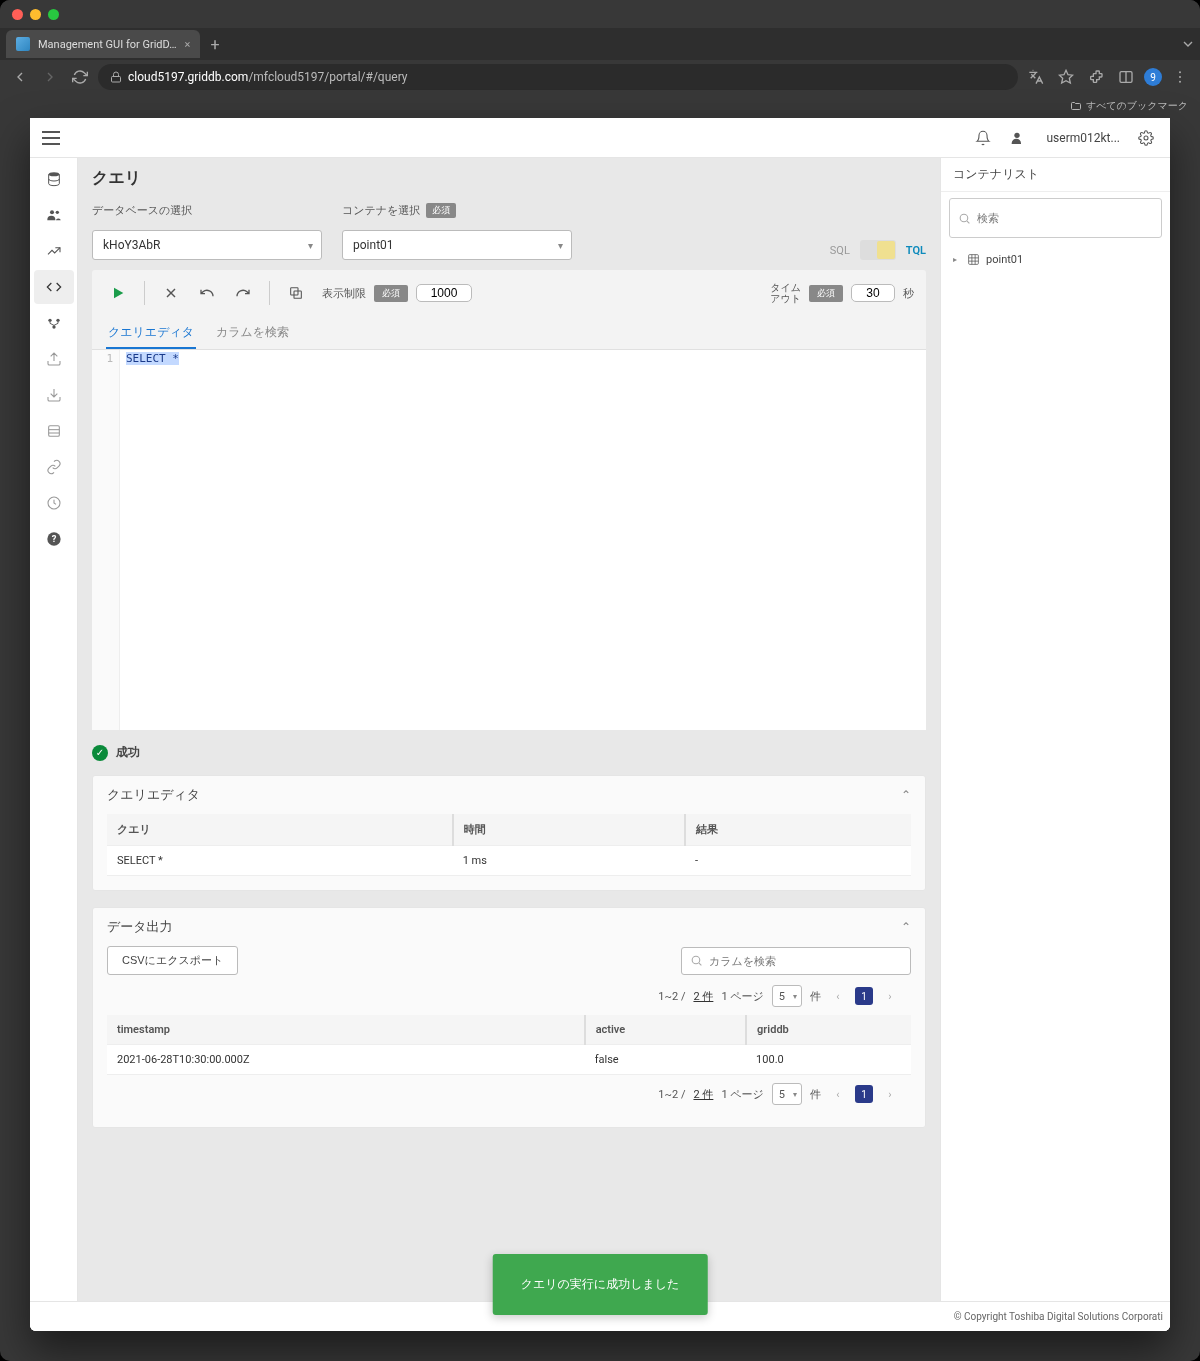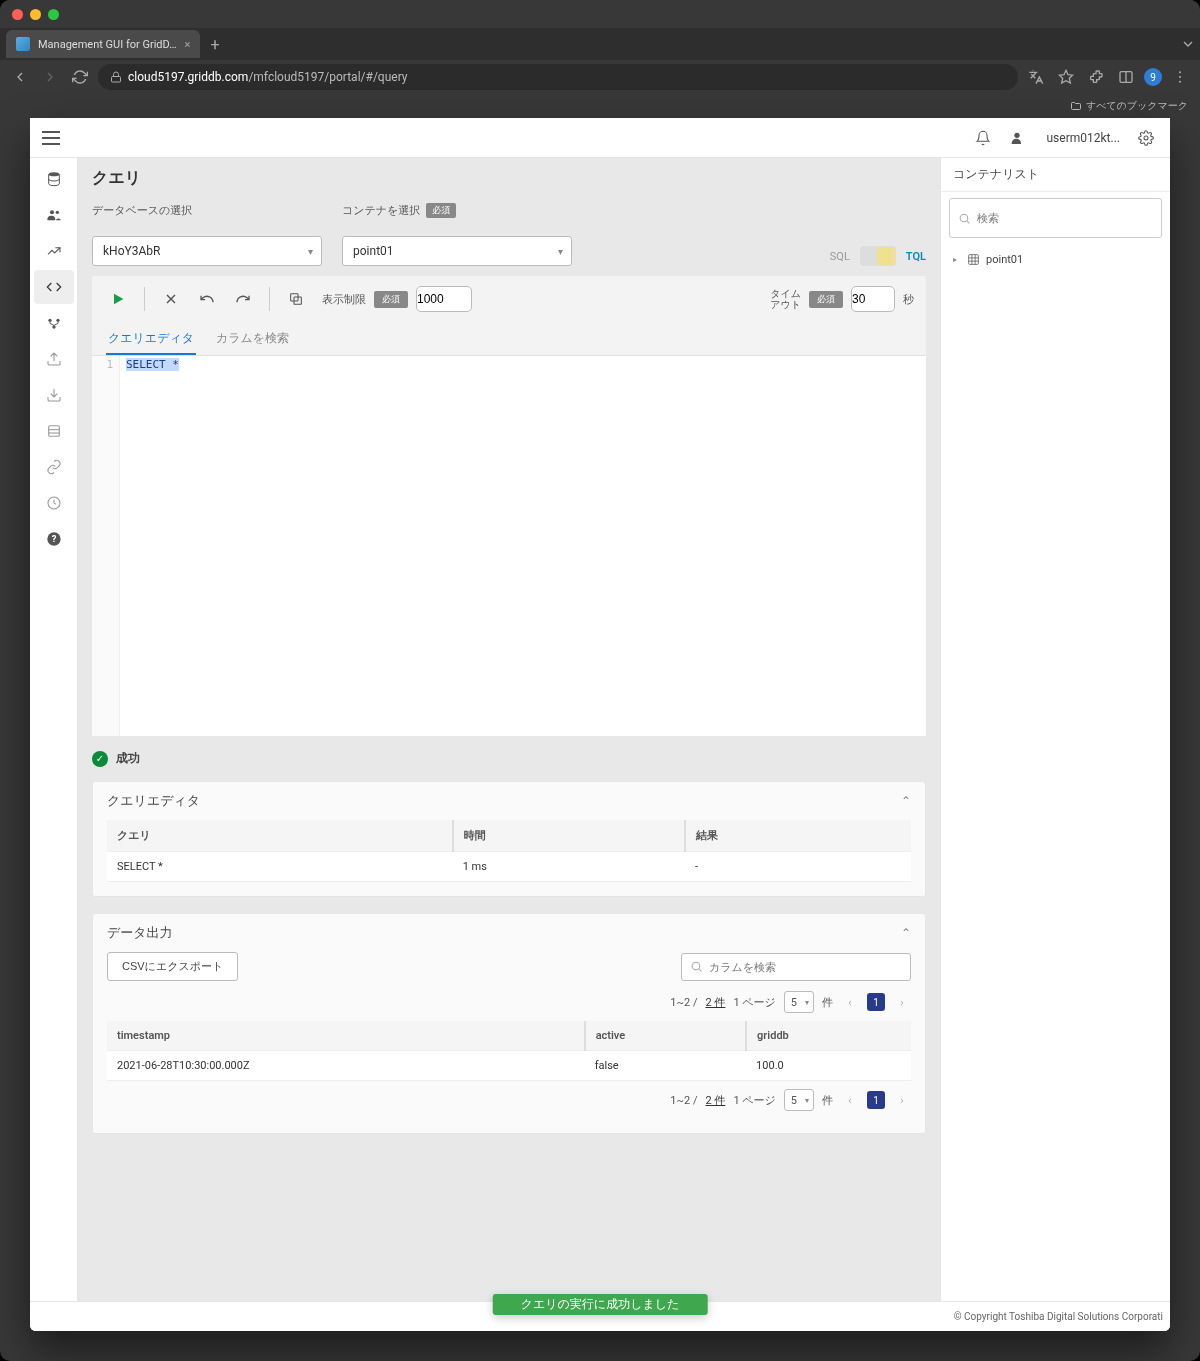--- a/index.html
+++ b/index.html
@@ -30,38 +30,38 @@
 .header-right { display: flex; align-items: center; gap: 14px; }
 .user-pill { display: flex; align-items: center; gap: 22px; color: #444; font-size: 12px; }
 .app-body { flex: 1; display: flex; overflow: hidden; }
 .sidebar { width: 48px; background: #fff; border-right: 1px solid #e5e5e5; display: flex; flex-direction: column; align-items: center; padding-top: 4px; gap: 2px; }
 .sb-item { width: 40px; height: 34px; display: flex; align-items: center; justify-content: center; color: #555; cursor: pointer; border-radius: 4px; }
 .sb-item.active { background: #eee; color: #333; }
 .main { flex: 1; display: flex; overflow: hidden; background: #e8e8e8; }
 .content { flex: 1; display: flex; flex-direction: column; overflow-y: auto; }
 .page-title { background: #e8e8e8; padding: 10px 14px; font-size: 16px; font-weight: 600; color: #333; }
 .controls { background: #e8e8e8; padding: 4px 14px 10px; display: flex; gap: 20px; align-items: flex-end; }
-.ctrl-group { display: flex; flex-direction: column; gap: 18px; }
+.ctrl-group { display: flex; flex-direction: column; gap: 12px; }
 .ctrl-label { font-size: 11px; color: #555; display: flex; align-items: center; gap: 6px; }
 .ctrl-label .req { background: #888; color: #fff; font-size: 9px; padding: 1px 6px; border-radius: 2px; }
 .select { height: 30px; background: #fff; border: 1px solid #bbb; border-radius: 3px; padding: 0 26px 0 10px; font-size: 12px; color: #333; min-width: 230px; position: relative; display: flex; align-items: center; cursor: pointer; }
 .select::after { content: "▾"; position: absolute; right: 8px; color: #888; font-size: 10px; }
 .mode-toggle { margin-left: auto; display: flex; align-items: center; gap: 10px; font-size: 11px; }
 .mode-toggle .sql { color: #999; }
 .mode-toggle .tql { color: #0d8abc; font-weight: 600; }
 .toggle-rail { width: 36px; height: 20px; background: #ddd; border-radius: 3px; position: relative; cursor: pointer; }
 .toggle-rail .knob { position: absolute; width: 18px; height: 18px; background: #f0e090; top: 1px; right: 1px; border-radius: 2px; }
 .editor-area { background: #f3f3f3; margin: 0 14px; border-radius: 3px; }
 .editor-toolbar { height: 46px; display: flex; align-items: center; padding: 0 12px; gap: 8px; }
 .tb-btn { width: 28px; height: 28px; display: flex; align-items: center; justify-content: center; cursor: pointer; color: #555; border-radius: 3px; }
 .tb-btn.play { color: #1a9c4a; }
 .tb-sep { width: 1px; height: 24px; background: #ccc; margin: 0 4px; }
 .tb-label { font-size: 11px; color: #555; margin-left: 4px; }
 .tb-badge { background: #888; color: #fff; font-size: 9px; padding: 2px 8px; border-radius: 2px; }
-.tb-input { width: 56px; height: 26px; border: 1px solid #bbb; border-radius: 5px; text-align: left; font-size: 12px; background: #fff; }
+.tb-input { width: 56px; height: 18px; border: 1px solid #bbb; border-radius: 5px; text-align: center; font-size: 12px; background: #fff; }
 .tb-spacer { flex: 1; }
 .tb-timeout { display: flex; align-items: center; gap: 8px; font-size: 11px; color: #555; }
 .tb-timeout .stack { display: flex; flex-direction: column; line-height: 1.1; font-size: 10px; }
 .editor-tabs { display: flex; gap: 18px; padding: 0 14px; border-bottom: 1px solid #e0e0e0; }
 .ed-tab { padding: 8px 2px 6px; font-size: 12px; color: #888; cursor: pointer; border-bottom: 2px solid transparent; }
 .ed-tab.active { color: #1976d2; border-bottom-color: #1976d2; }
 .code-area { background: #fff; min-height: 380px; display: flex; font-family: Menlo, Consolas, monospace; font-size: 11px; }
 .gutter { width: 28px; background: #fafafa; color: #bbb; text-align: right; padding: 2px 6px 2px 2px; border-right: 1px solid #eee; }
 .code-text { padding: 2px 6px; }
 .code-text .sel { background: #c3d9ff; color: #1a3a8a; }
@@ -74,35 +74,35 @@
 .chevron { color: #888; }
 .panel-body { padding: 0 14px 14px; }
 .qtable { width: 100%; border-collapse: collapse; background: #fff; font-size: 11px; }
 .qtable th, .qtable td { text-align: left; padding: 8px 10px; border-bottom: 1px solid #eee; }
 .qtable th { background: #f5f5f5; font-weight: 600; color: #555; border-left: 2px solid #ddd; }
 .qtable th:first-child { border-left: none; }
 .export-btn { background: #fff; border: 1px solid #bbb; padding: 6px 14px; border-radius: 3px; font-size: 11px; cursor: pointer; color: #444; }
 .data-controls { display: flex; align-items: center; justify-content: space-between; gap: 12px; margin-bottom: 10px; }
 .col-search { flex: 0 0 230px; height: 28px; border: 1px solid #bbb; border-radius: 3px; display: flex; align-items: center; padding: 0 8px; gap: 6px; color: #999; background: #fff; }
 .col-search input { border: none; outline: none; flex: 1; font-size: 11px; }
-.pager { display: flex; align-items: center; justify-content: flex-end; gap: 8px; font-size: 11px; color: #555; margin: 8px 0; }
+.pager { display: flex; align-items: center; justify-content: flex-end; gap: 8px; font-size: 11px; color: #555; margin: 8px 12px; }
 .pager .link { text-decoration: underline; color: #333; }
 .pager .pg-sel { height: 22px; border: 1px solid #bbb; border-radius: 3px; padding: 0 16px 0 6px; font-size: 11px; background: #fff; position: relative; display: inline-flex; align-items: center; }
 .pager .pg-sel::after { content: "▾"; position: absolute; right: 4px; font-size: 8px; color: #888; }
 .pg-btn { width: 18px; height: 18px; display: inline-flex; align-items: center; justify-content: center; color: #aaa; cursor: pointer; }
 .pg-num { width: 18px; height: 18px; background: #2a3a8a; color: #fff; border-radius: 3px; display: inline-flex; align-items: center; justify-content: center; font-size: 10px; }
 .right-panel { width: 230px; background: #fff; border-left: 1px solid #e5e5e5; display: flex; flex-direction: column; }
 .rp-title { padding: 8px 12px; font-size: 12px; color: #444; border-bottom: 1px solid #eee; }
 .rp-search { margin: 6px 8px; height: 40px; border: 1px solid #ccc; border-radius: 3px; display: flex; align-items: center; padding: 0 8px; gap: 6px; color: #999; }
 .rp-search input { border: none; outline: none; flex: 1; font-size: 11px; }
 .tree { padding: 6px 10px; font-size: 11px; color: #444; }
 .tree-item { display: flex; align-items: center; gap: 6px; padding: 3px 2px; cursor: pointer; }
 .tree-item .caret { color: #888; font-size: 8px; width: 8px; }
 .footer { position: absolute; bottom: 0; left: 0; right: 0; height: 30px; background: #fff; border-top: 1px solid #e5e5e5; display: flex; align-items: center; justify-content: flex-end; padding: 0 7px; font-size: 10px; color: #666; }
-.toast { position: absolute; bottom: 16px; left: 50%; transform: translateX(-50%); background: #3fa84f; color: #fff; padding: 2px 28px; border-radius: 3px; font-size: 12px; box-shadow: 0 3px 10px rgba(0,0,0,.2); }
+.toast { position: absolute; bottom: 16px; left: 50%; transform: translateX(-50%); background: #3fa84f; color: #fff; padding: 22px 28px; border-radius: 3px; font-size: 12px; box-shadow: 0 3px 10px rgba(0,0,0,.2); }
 svg { width: 16px; height: 16px; }
 </style>
 </head>
 <body>
 
 <div class="window">
   <div class="titlebar">
     <div class="traffic">
       <div class="dot r"></div>
       <div class="dot y"></div>

